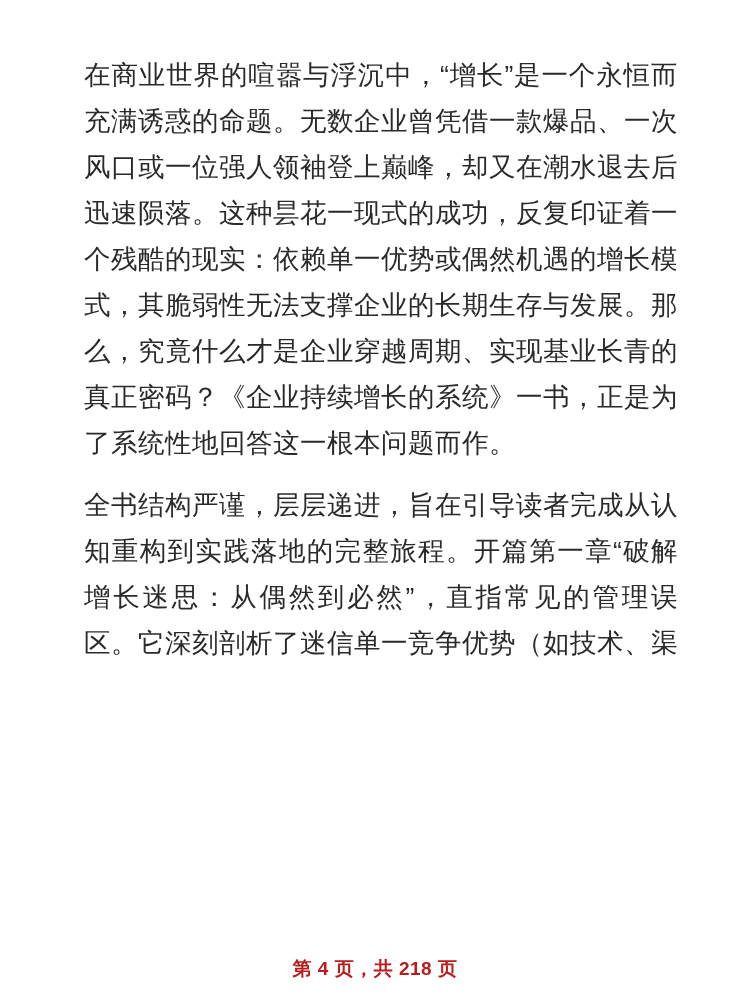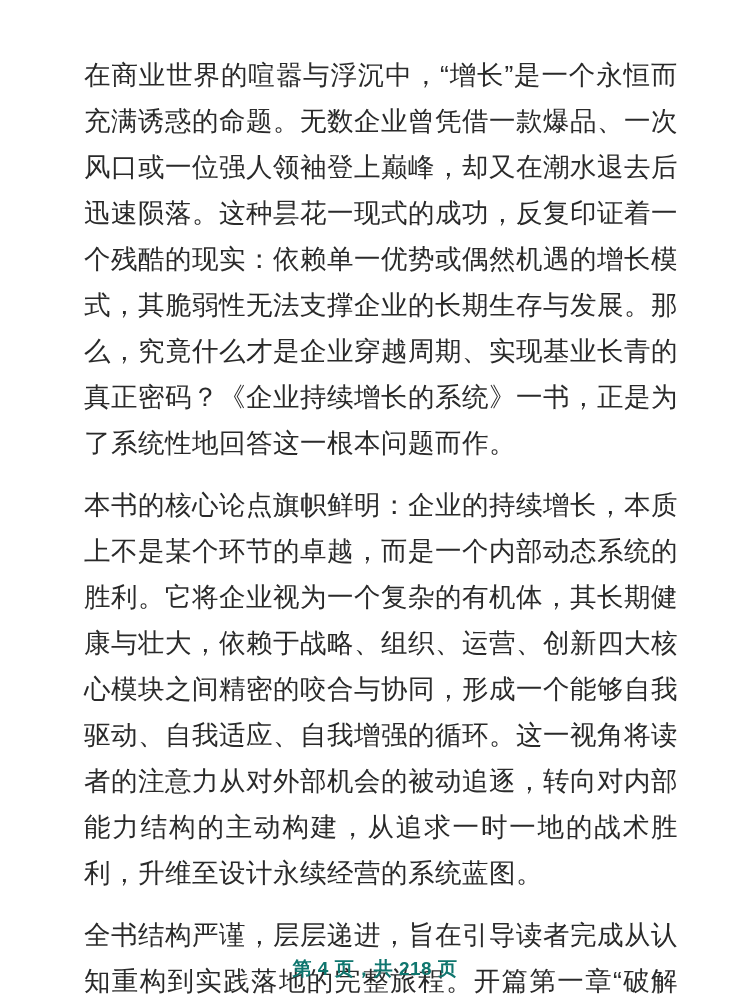--- a/index.html
+++ b/index.html
@@ -39,28 +39,27 @@
   .para + .para {
     margin-top: 14px;
   }
   .footer {
     position: absolute;
     left: 0;
     right: 0;
     bottom: 18px;
     text-align: center;
     font-size: 19px;
-    color: #0f766e;
+    color: #b91c1c;
     letter-spacing: 0.5px;
     font-weight: 700;
   }
 </style>
 </head>
 <body>
 
 <div class="page">
   <div class="body-text">
     <p class="para">在商业世界的喧嚣与浮沉中，“增长”是一个永恒而充满诱惑的命题。无数企业曾凭借一款爆品、一次风口或一位强人领袖登上巅峰，却又在潮水退去后迅速陨落。这种昙花一现式的成功，反复印证着一个残酷的现实：依赖单一优势或偶然机遇的增长模式，其脆弱性无法支撑企业的长期生存与发展。那么，究竟什么才是企业穿越周期、实现基业长青的真正密码？《企业持续增长的系统》一书，正是为了系统性地回答这一根本问题而作。</p>
-    <p class="para">本书的核心论点旗帜鲜明：企业的持续增长，本质上不是某个环节的卓越，而是一个内部动态系统的胜利。它将企业视为一个复杂的有机体，其长期健康与壮大，依赖于战略、组织、运营、创新四大核心模块之间精密的咬合与协同，形成一个能够自我驱动、自我适应、自我增强的循环。这一视角将读者的注意力从对外部机会的被动追逐，转向对内部能力结构的主动构建，从追求一时一地的战术胜利，升维至设计永续经营的系统蓝图。</p>
     <p class="para">全书结构严谨，层层递进，旨在引导读者完成从认知重构到实践落地的完整旅程。开篇第一章“破解增长迷思：从偶然到必然”，直指常见的管理误区。它深刻剖析了迷信单一竞争优势（如技术、渠</p>
   </div>
   <div class="footer">第 4 页，共 218 页</div>
 </div>
 
 </body></html>

